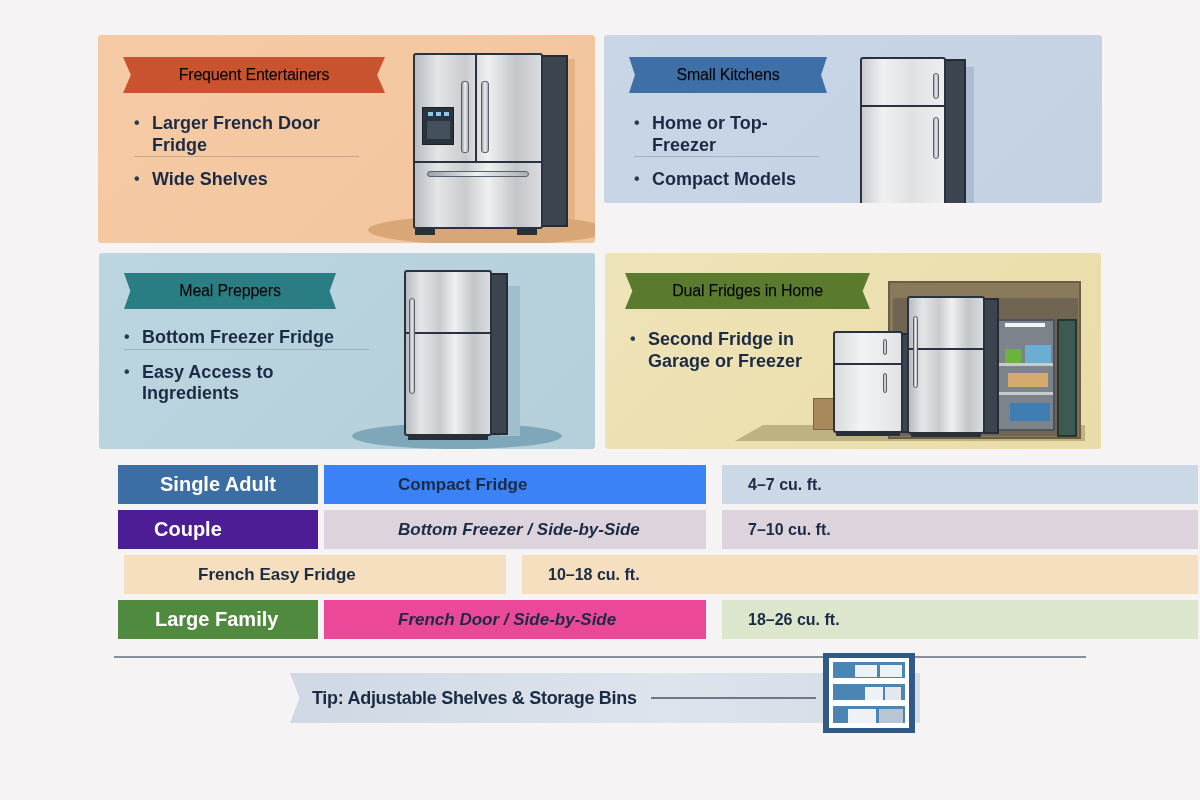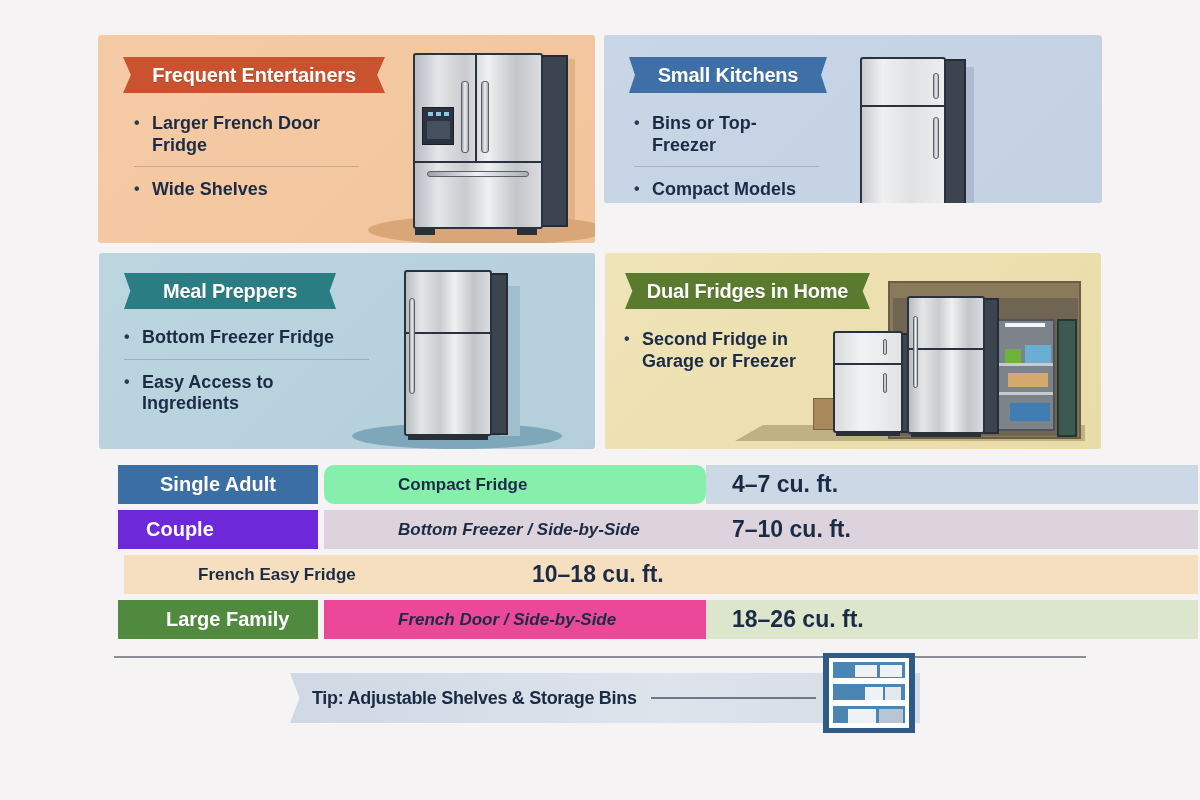--- a/index.html
+++ b/index.html
@@ -1,46 +1,46 @@
 <!DOCTYPE html>
 <html><head>
 <meta charset="utf-8">
 <style>
   * { box-sizing: border-box; margin: 0; padding: 0; }
   html, body { width: 1200px; height: 800px; background: #f6f3f4; overflow: hidden; }
   body { font-family: "Liberation Sans", "DejaVu Sans", sans-serif; position: relative; color: #1b2a44; }
 
   .panel { position: absolute; border-radius: 3px; overflow: hidden; }
   .panel .banner {
-    position: absolute; height: 36px; color: #ffffff; font-weight: bold; font-size: 20px;
+    position: absolute; height: 36px; color: #000000; font-weight: normal; font-size: 16px;
     display: flex; align-items: center; justify-content: center; letter-spacing: -0.2px;
     clip-path: polygon(0 0, 100% 0, 97% 50%, 100% 100%, 0 100%, 3% 50%);
     text-shadow: 0 1px 0 rgba(0,0,0,0.15);
   }
   .panel ul { position: absolute; list-style: none; }
   .panel li { font-weight: bold; font-size: 18px; color: #1c2b45; position: relative; padding-left: 18px; line-height: 1.2; }
   .panel li::before { content: "•"; position: absolute; left: 0; top: 0; font-size: 16px; color: #2a3a55; }
-  .panel li.sep { border-bottom: 1.5px solid rgba(60,70,90,0.25); padding-bottom: 10px; margin-bottom: 12px; }
+  .panel li.sep { border-bottom: 1.5px solid rgba(60,70,90,0.25); margin-bottom: 12px; }
 
   .shadow-ellipse { position: absolute; border-radius: 50%; }
 
   
   .fridge { position: absolute; }
   .fridge .body { position: absolute; border: 2px solid #2a3240; background: linear-gradient(90deg,#b9bcc0 0%,#e3e5e7 18%,#c9cbce 40%,#eef0f1 58%,#c3c6c9 80%,#d9dbde 100%); border-radius: 3px; }
   .fridge .side { position: absolute; background: #3c4450; border: 2px solid #262c36; border-left: none; }
   .fridge .line { position: absolute; background: #2a3240; }
   .fridge .handle { position: absolute; background: linear-gradient(90deg,#9ea2a7,#eef0f2,#a9adb2); border: 1px solid #5a606a; border-radius: 3px; }
   .fridge .foot { position: absolute; background: #2a3038; }
 
   
   .tbl { position: absolute; left: 118px; top: 465px; width: 1080px; }
   .tbl .row { display: flex; height: 39px; margin-bottom: 6px; }
   .tbl .c1 { width: 200px; color: #fff; font-weight: bold; font-size: 20px; display: flex; align-items: center; justify-content: center; }
   .tbl .c2 { width: 382px; margin-left: 6px; font-weight: bold; font-size: 17px; display: flex; align-items: center; padding-left: 74px; color: #1c2b45; }
-  .tbl .c3 { flex: 1; margin-left: 0; font-weight: bold; font-size: 23px; display: flex; align-items: center; padding-left: 26px; color: #1c2b45; }
+  .tbl .c3 { flex: 1; margin-left: 16px; font-weight: bold; font-size: 16px; display: flex; align-items: center; padding-left: 26px; color: #1c2b45; }
   .tbl .italic { font-style: italic; }
 
   .divider { position: absolute; left: 114px; top: 656px; width: 972px; height: 2px; background: #8a8e96; }
 
   .tip { position: absolute; left: 290px; top: 673px; width: 630px; height: 50px;
     background: linear-gradient(90deg,#cfd8e4,#dde4ec 60%,#d3dbe6);
     clip-path: polygon(0 0, 100% 0, 100% 100%, 0 100%, 1.5% 50%);
     display: flex; align-items: center; padding-left: 22px; }
   .tip .txt { font-weight: bold; font-size: 18px; color: #1c2b45; letter-spacing: -0.3px; }
   .tip .rule { width: 165px; height: 1.5px; background: #6d7889; margin-left: 14px; }
@@ -72,21 +72,21 @@
       <div style="position:absolute;left:4px;top:13px;width:23px;height:18px;background:#45505e;"></div>
     </div>
     <div class="foot" style="left:2px;top:176px;width:20px;height:6px;"></div>
     <div class="foot" style="left:104px;top:176px;width:20px;height:6px;"></div>
   </div>
 </div>
 
 <div class="panel" style="left:604px;top:35px;width:498px;height:168px;background:linear-gradient(135deg,#c9d6e6,#c3d1e3);">
   <div class="banner" style="left:25px;top:22px;width:198px;background:#3e6fa6;">Small Kitchens</div>
   <ul style="left:30px;top:78px;width:185px;">
-    <li class="sep">Bins or Top-Freezer</li>
+    <li class="sep">Home or Top-Freezer</li>
     <li>Compact Models</li>
   </ul>
   <div class="shadow-ellipse" style="left:205px;top:183px;width:205px;height:26px;background:#8ea8c6;"></div>
   <div class="fridge" style="left:256px;top:22px;width:110px;height:180px;">
     <div style="position:absolute;left:88px;top:10px;width:26px;height:170px;background:#aabbd2;"></div>
     <div class="side" style="left:84px;top:2px;width:22px;height:170px;"></div>
     <div class="body" style="left:0;top:0;width:86px;height:174px;background:linear-gradient(90deg,#c9cbce 0%,#eef0f2 25%,#dfe1e3 60%,#eceef0 100%);"></div>
     <div class="line" style="left:0;top:48px;width:86px;height:2px;"></div>
     <div class="handle" style="left:73px;top:16px;width:6px;height:26px;"></div>
     <div class="handle" style="left:73px;top:60px;width:6px;height:42px;"></div>
@@ -106,21 +106,21 @@
     <div class="side" style="left:84px;top:3px;width:20px;height:162px;"></div>
     <div class="body" style="left:0;top:0;width:88px;height:166px;"></div>
     <div class="line" style="left:0;top:62px;width:88px;height:2px;"></div>
     <div class="handle" style="left:5px;top:28px;width:6px;height:96px;"></div>
     <div class="foot" style="left:4px;top:164px;width:80px;height:6px;"></div>
   </div>
 </div>
 
 <div class="panel" style="left:605px;top:253px;width:496px;height:196px;background:linear-gradient(135deg,#efe4b8,#e9dca8);">
   <div class="banner" style="left:20px;top:20px;width:245px;background:#5a7a2d;">Dual Fridges in Home</div>
-  <ul style="left:19px;top:76px;width:200px;">
+  <ul style="left:25px;top:76px;width:200px;">
     <li>
       <span>Second Fridge in</span><br>
       <span>Garage or Freezer</span>
     </li>
   </ul>
   <div>
     <div style="position:absolute;left:130px;top:172px;width:350px;height:16px;background:#bfb282;clip-path:polygon(8% 0,100% 0,100% 100%,0 100%);"></div>
     <div style="position:absolute;left:283px;top:28px;width:193px;height:158px;background:#8a7a5c;border:2px solid #6c5e44;"></div>
     <div style="position:absolute;left:288px;top:45px;width:185px;height:138px;background:#6f6552;"></div>
 
@@ -151,34 +151,34 @@
       <div class="line" style="left:0;top:52px;width:78px;height:2px;"></div>
       <div class="handle" style="left:6px;top:20px;width:5px;height:72px;"></div>
       <div class="foot" style="left:4px;top:136px;width:70px;height:5px;"></div>
     </div>
   </div>
 </div>
 
 <div class="tbl">
   <div class="row">
     <div class="c1" style="background:#3a6ea5;">Single Adult</div>
-    <div class="c2" style="background:#86efac;border-radius:10px;">Compact Fridge</div>
+    <div class="c2" style="background:#3b82f6;">Compact Fridge</div>
     <div class="c3" style="background:#cdd8e6;">4–7 cu. ft.</div>
   </div>
   <div class="row">
-    <div class="c1" style="background:#6d28d9;justify-content:flex-start;padding-left:28px;">Couple</div>
+    <div class="c1" style="background:#4c1d95;justify-content:flex-start;padding-left:36px;">Couple</div>
     <div class="c2 italic" style="background:#dcd3dc;">Bottom Freezer / Side-by-Side</div>
     <div class="c3" style="background:#dcd3dc;">7–10 cu. ft.</div>
   </div>
   <div class="row">
     <div class="c2" style="background:#f6dfbf;">French Easy Fridge</div>
     <div class="c3" style="background:#f6dfbf;">10–18 cu. ft.</div>
   </div>
   <div class="row">
-    <div class="c1" style="background:#4f8a3f;justify-content:flex-start;padding-left:48px;">Large Family</div>
+    <div class="c1" style="background:#4f8a3f;justify-content:flex-start;padding-left:37px;">Large Family</div>
     <div class="c2 italic" style="background:#ec4899;">French Door / Side-by-Side</div>
     <div class="c3" style="background:#dbe6cd;">18–26 cu. ft.</div>
   </div>
 </div>
 
 <div class="divider"></div>
 
 <div class="tip">
   <span class="txt">Tip:  Adjustable Shelves &amp; Storage Bins</span>
   <span class="rule"></span>

